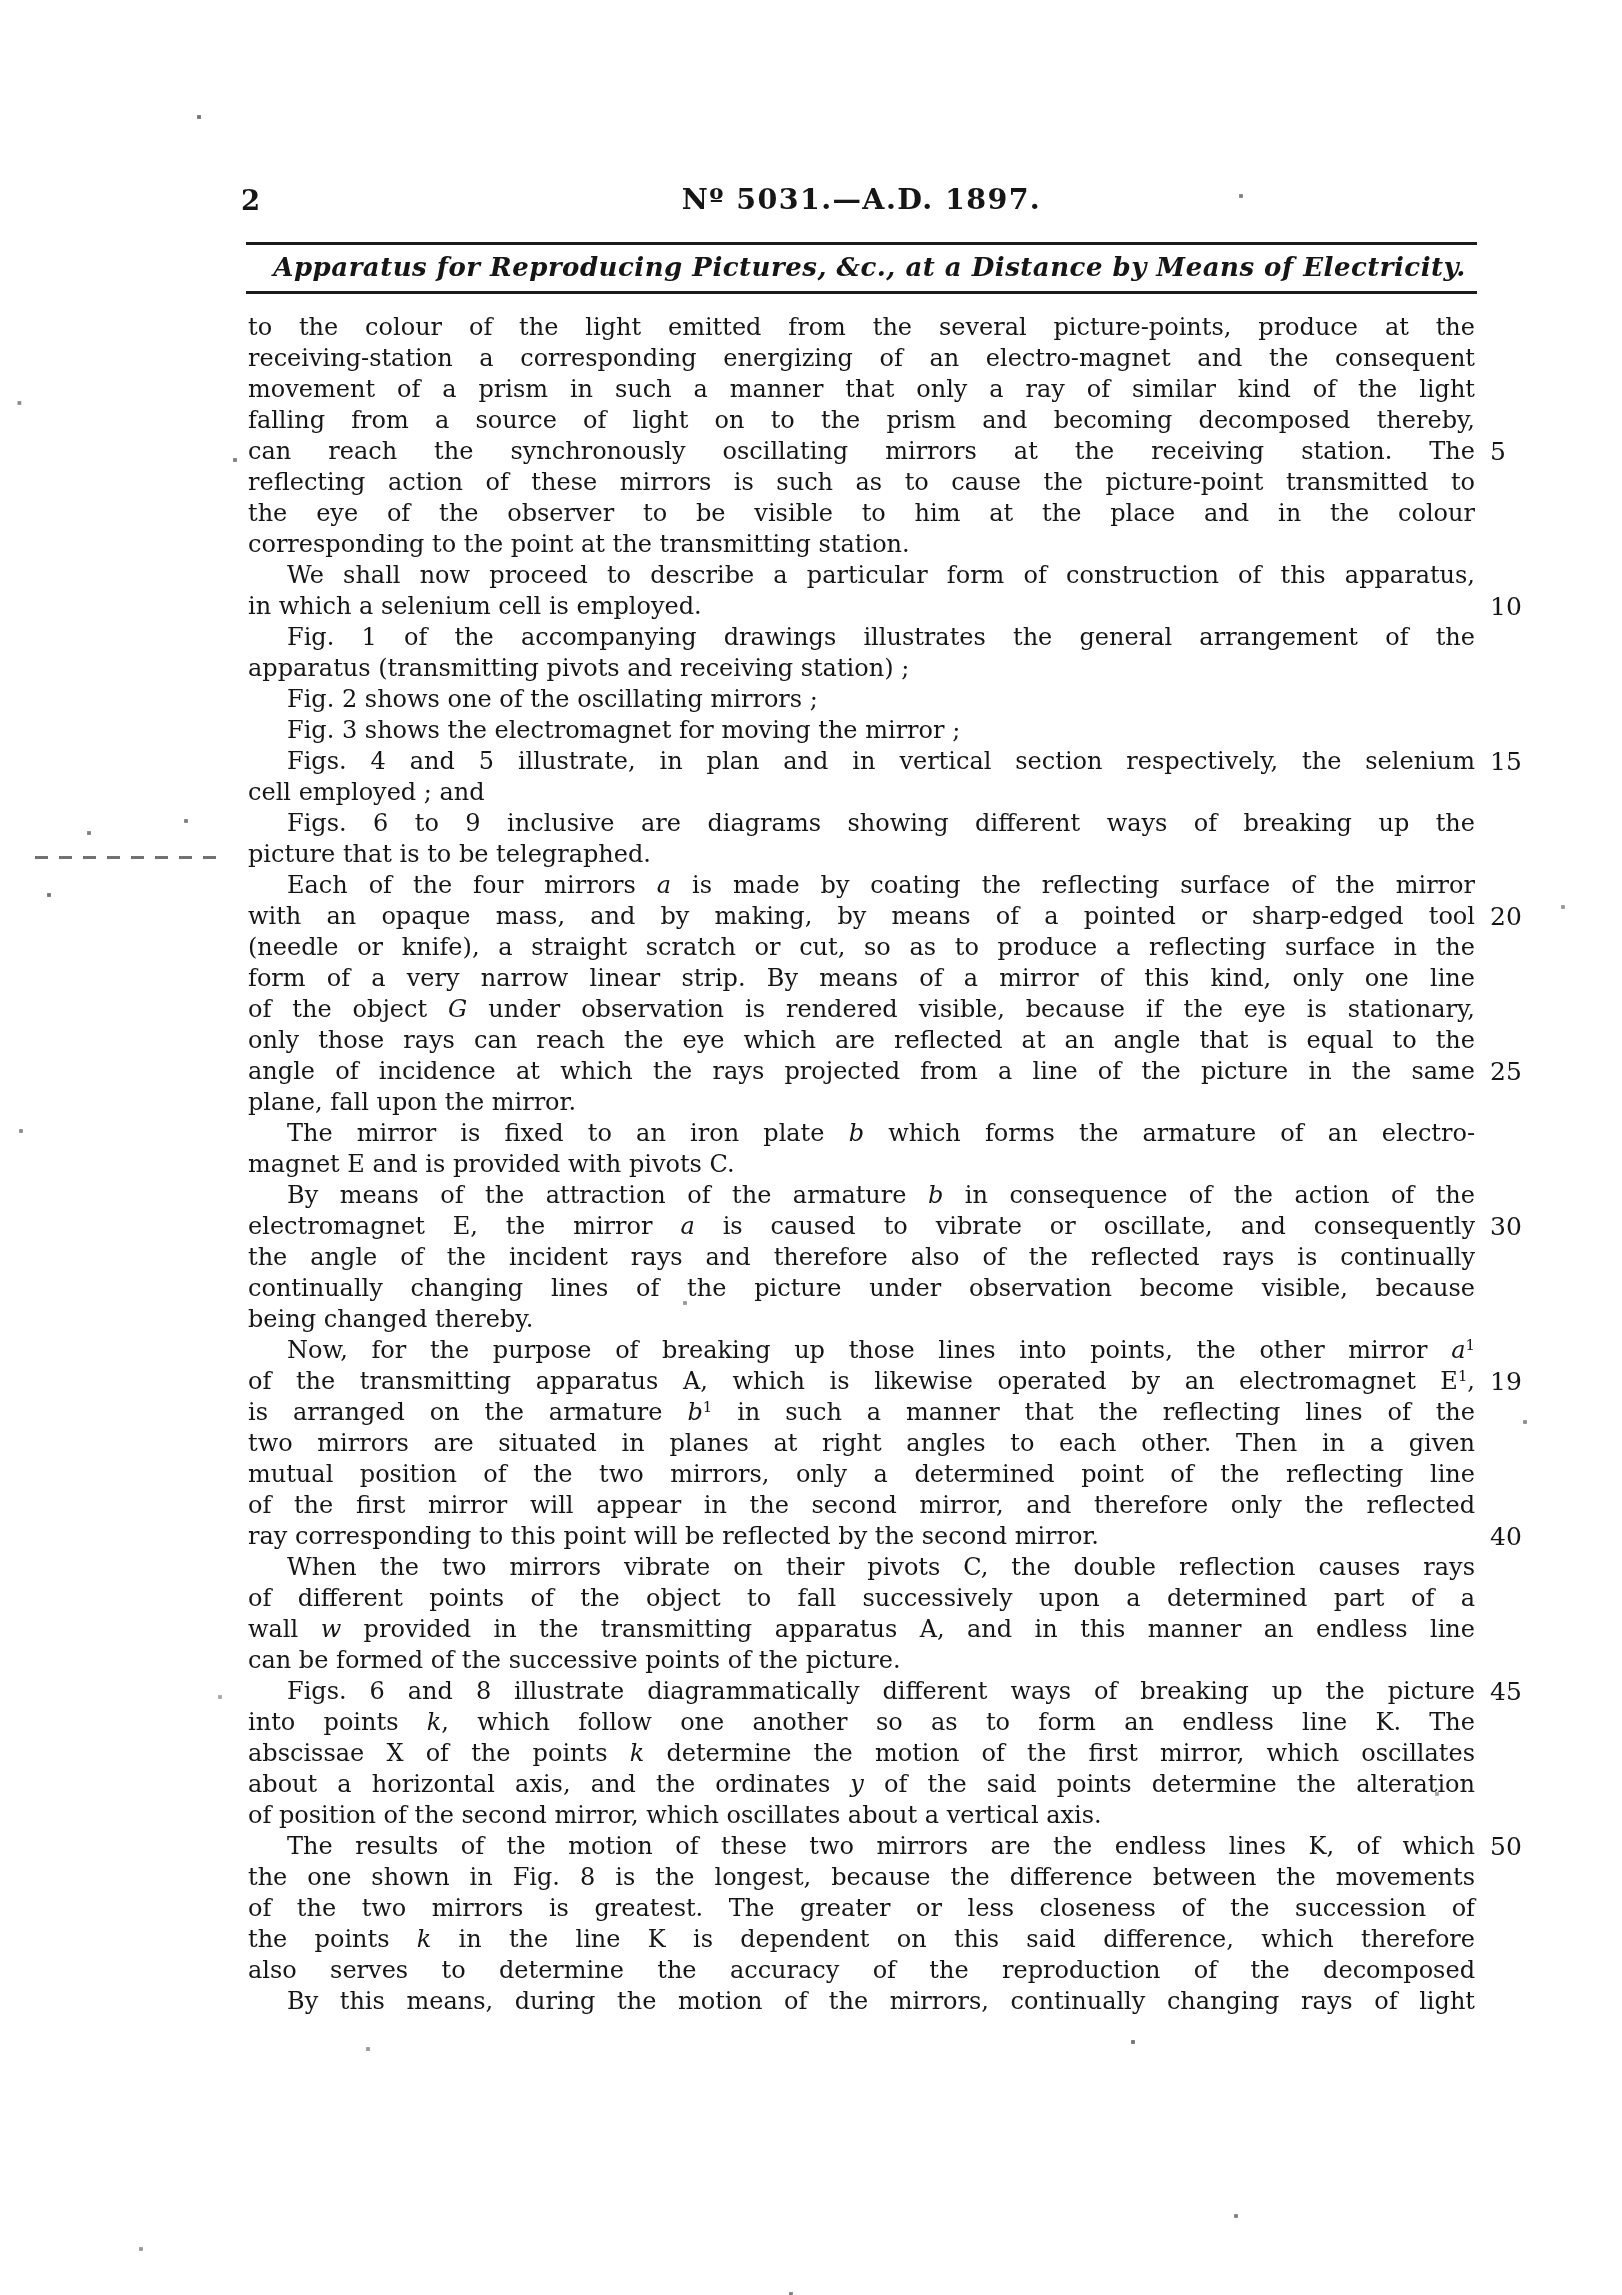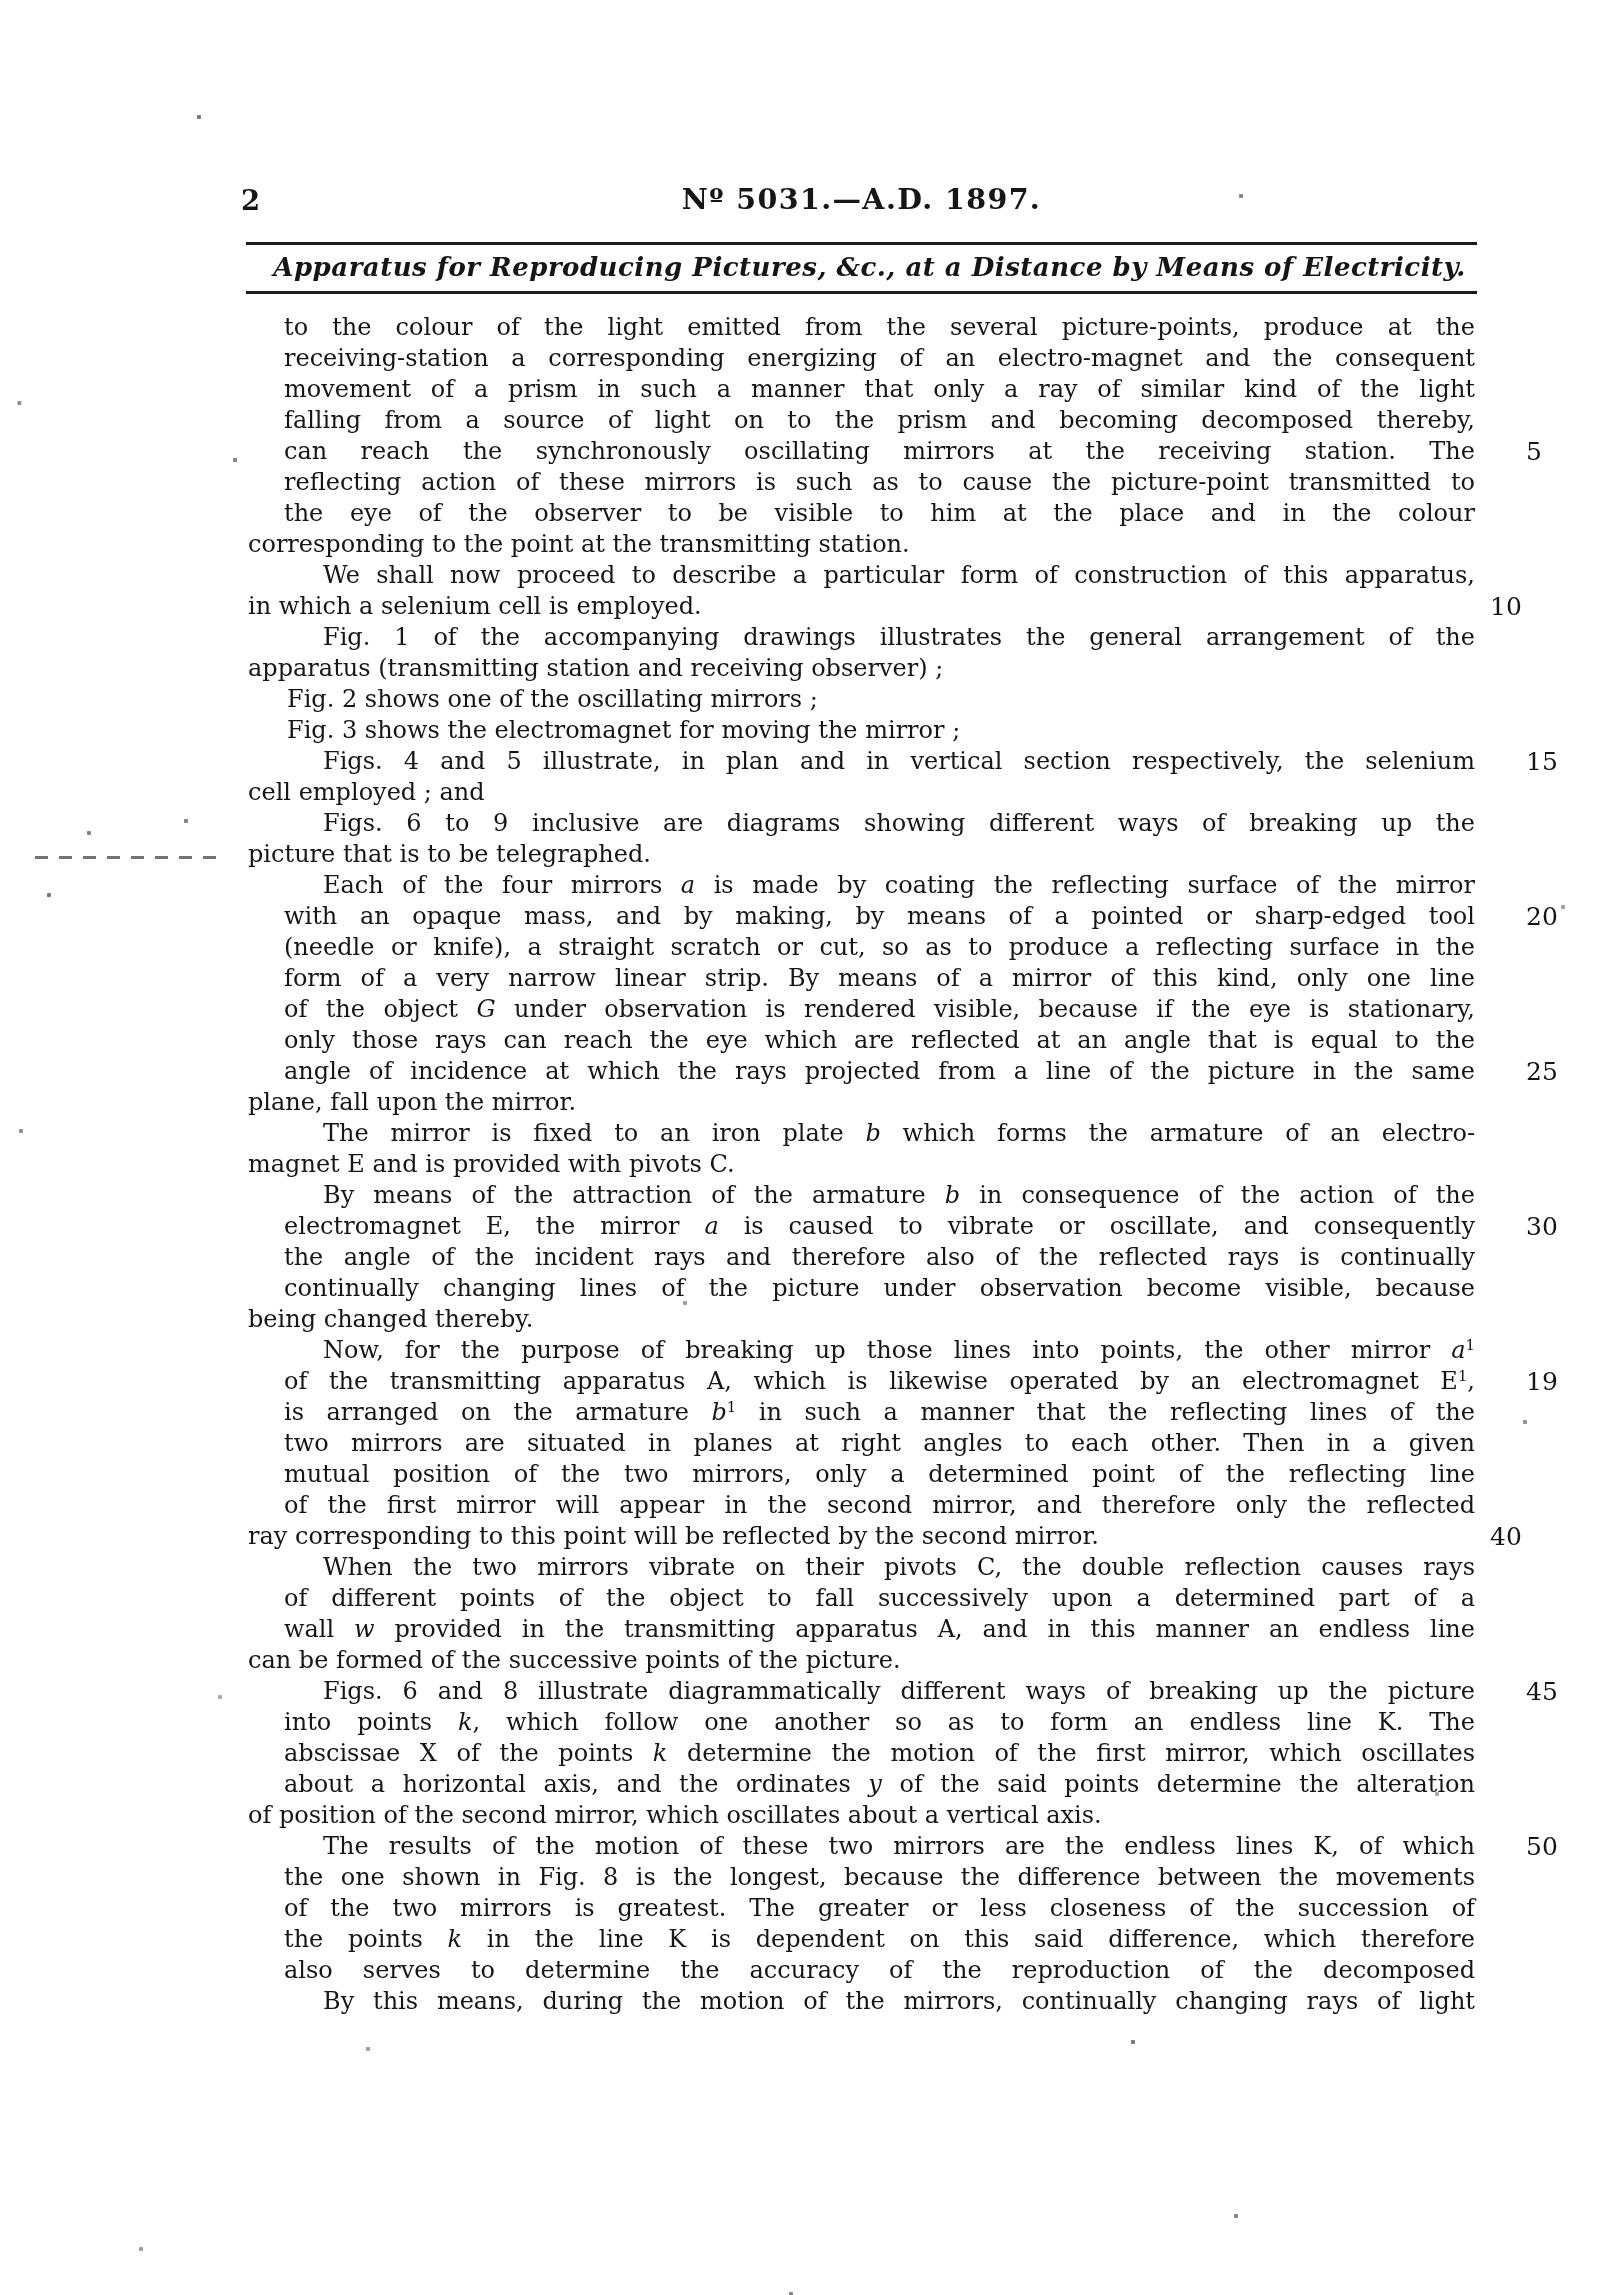--- a/index.html
+++ b/index.html
@@ -61,21 +61,20 @@
     position: relative;
     height: 31px;
     line-height: 31px;
     white-space: nowrap;
     text-align: left;
   }
   .line.full {
     white-space: normal;
     text-align: justify;
     text-align-last: justify;
-    margin-left: 36px;
   }
   .line.indent { text-indent: 39px; }
   .line sup {
     font-size: 62%;
     vertical-align: 8.3px;
     line-height: 0;
   }
   .num {
     position: absolute;
     left: 1242px;
@@ -142,21 +141,21 @@
       <div class="line full">receiving-station a corresponding energizing of an electro-magnet and the consequent</div>
       <div class="line full">movement of a prism in such a manner that only a ray of similar kind of the light</div>
       <div class="line full">falling from a source of light on to the prism and becoming decomposed thereby,</div>
       <div class="line full">can reach the synchronously oscillating mirrors at the receiving station.  The<span class="num">5</span></div>
       <div class="line full">reflecting action of these mirrors is such as to cause the picture-point transmitted to</div>
       <div class="line full">the eye of the observer to be visible to him at the place and in the colour</div>
       <div class="line">corresponding to the point at the transmitting station.</div>
       <div class="line indent full">We shall now proceed to describe a particular form of construction of this apparatus,</div>
       <div class="line">in which a selenium cell is employed.<span class="num">10</span></div>
       <div class="line indent full">Fig. 1 of the accompanying drawings illustrates the general arrangement of the</div>
-      <div class="line">apparatus (transmitting station and receiving observer) ;</div>
+      <div class="line">apparatus (transmitting pivots and receiving station) ;</div>
       <div class="line indent">Fig. 2 shows one of the oscillating mirrors ;</div>
       <div class="line indent">Fig. 3 shows the electromagnet for moving the mirror ;</div>
       <div class="line indent full">Figs. 4 and 5 illustrate, in plan and in vertical section respectively, the selenium<span class="num">15</span></div>
       <div class="line">cell employed ; and</div>
       <div class="line indent full">Figs. 6 to 9 inclusive are diagrams showing different ways of breaking up the</div>
       <div class="line">picture that is to be telegraphed.</div>
       <div class="line indent full">Each of the four mirrors <i>a</i> is made by coating the reflecting surface of the mirror</div>
       <div class="line full">with an opaque mass, and by making, by means of a pointed or sharp-edged tool<span class="num">20</span></div>
       <div class="line full">(needle or knife), a straight scratch or cut, so as to produce a reflecting surface in the</div>
       <div class="line full">form of a very narrow linear strip.  By means of a mirror of this kind, only one line</div>

